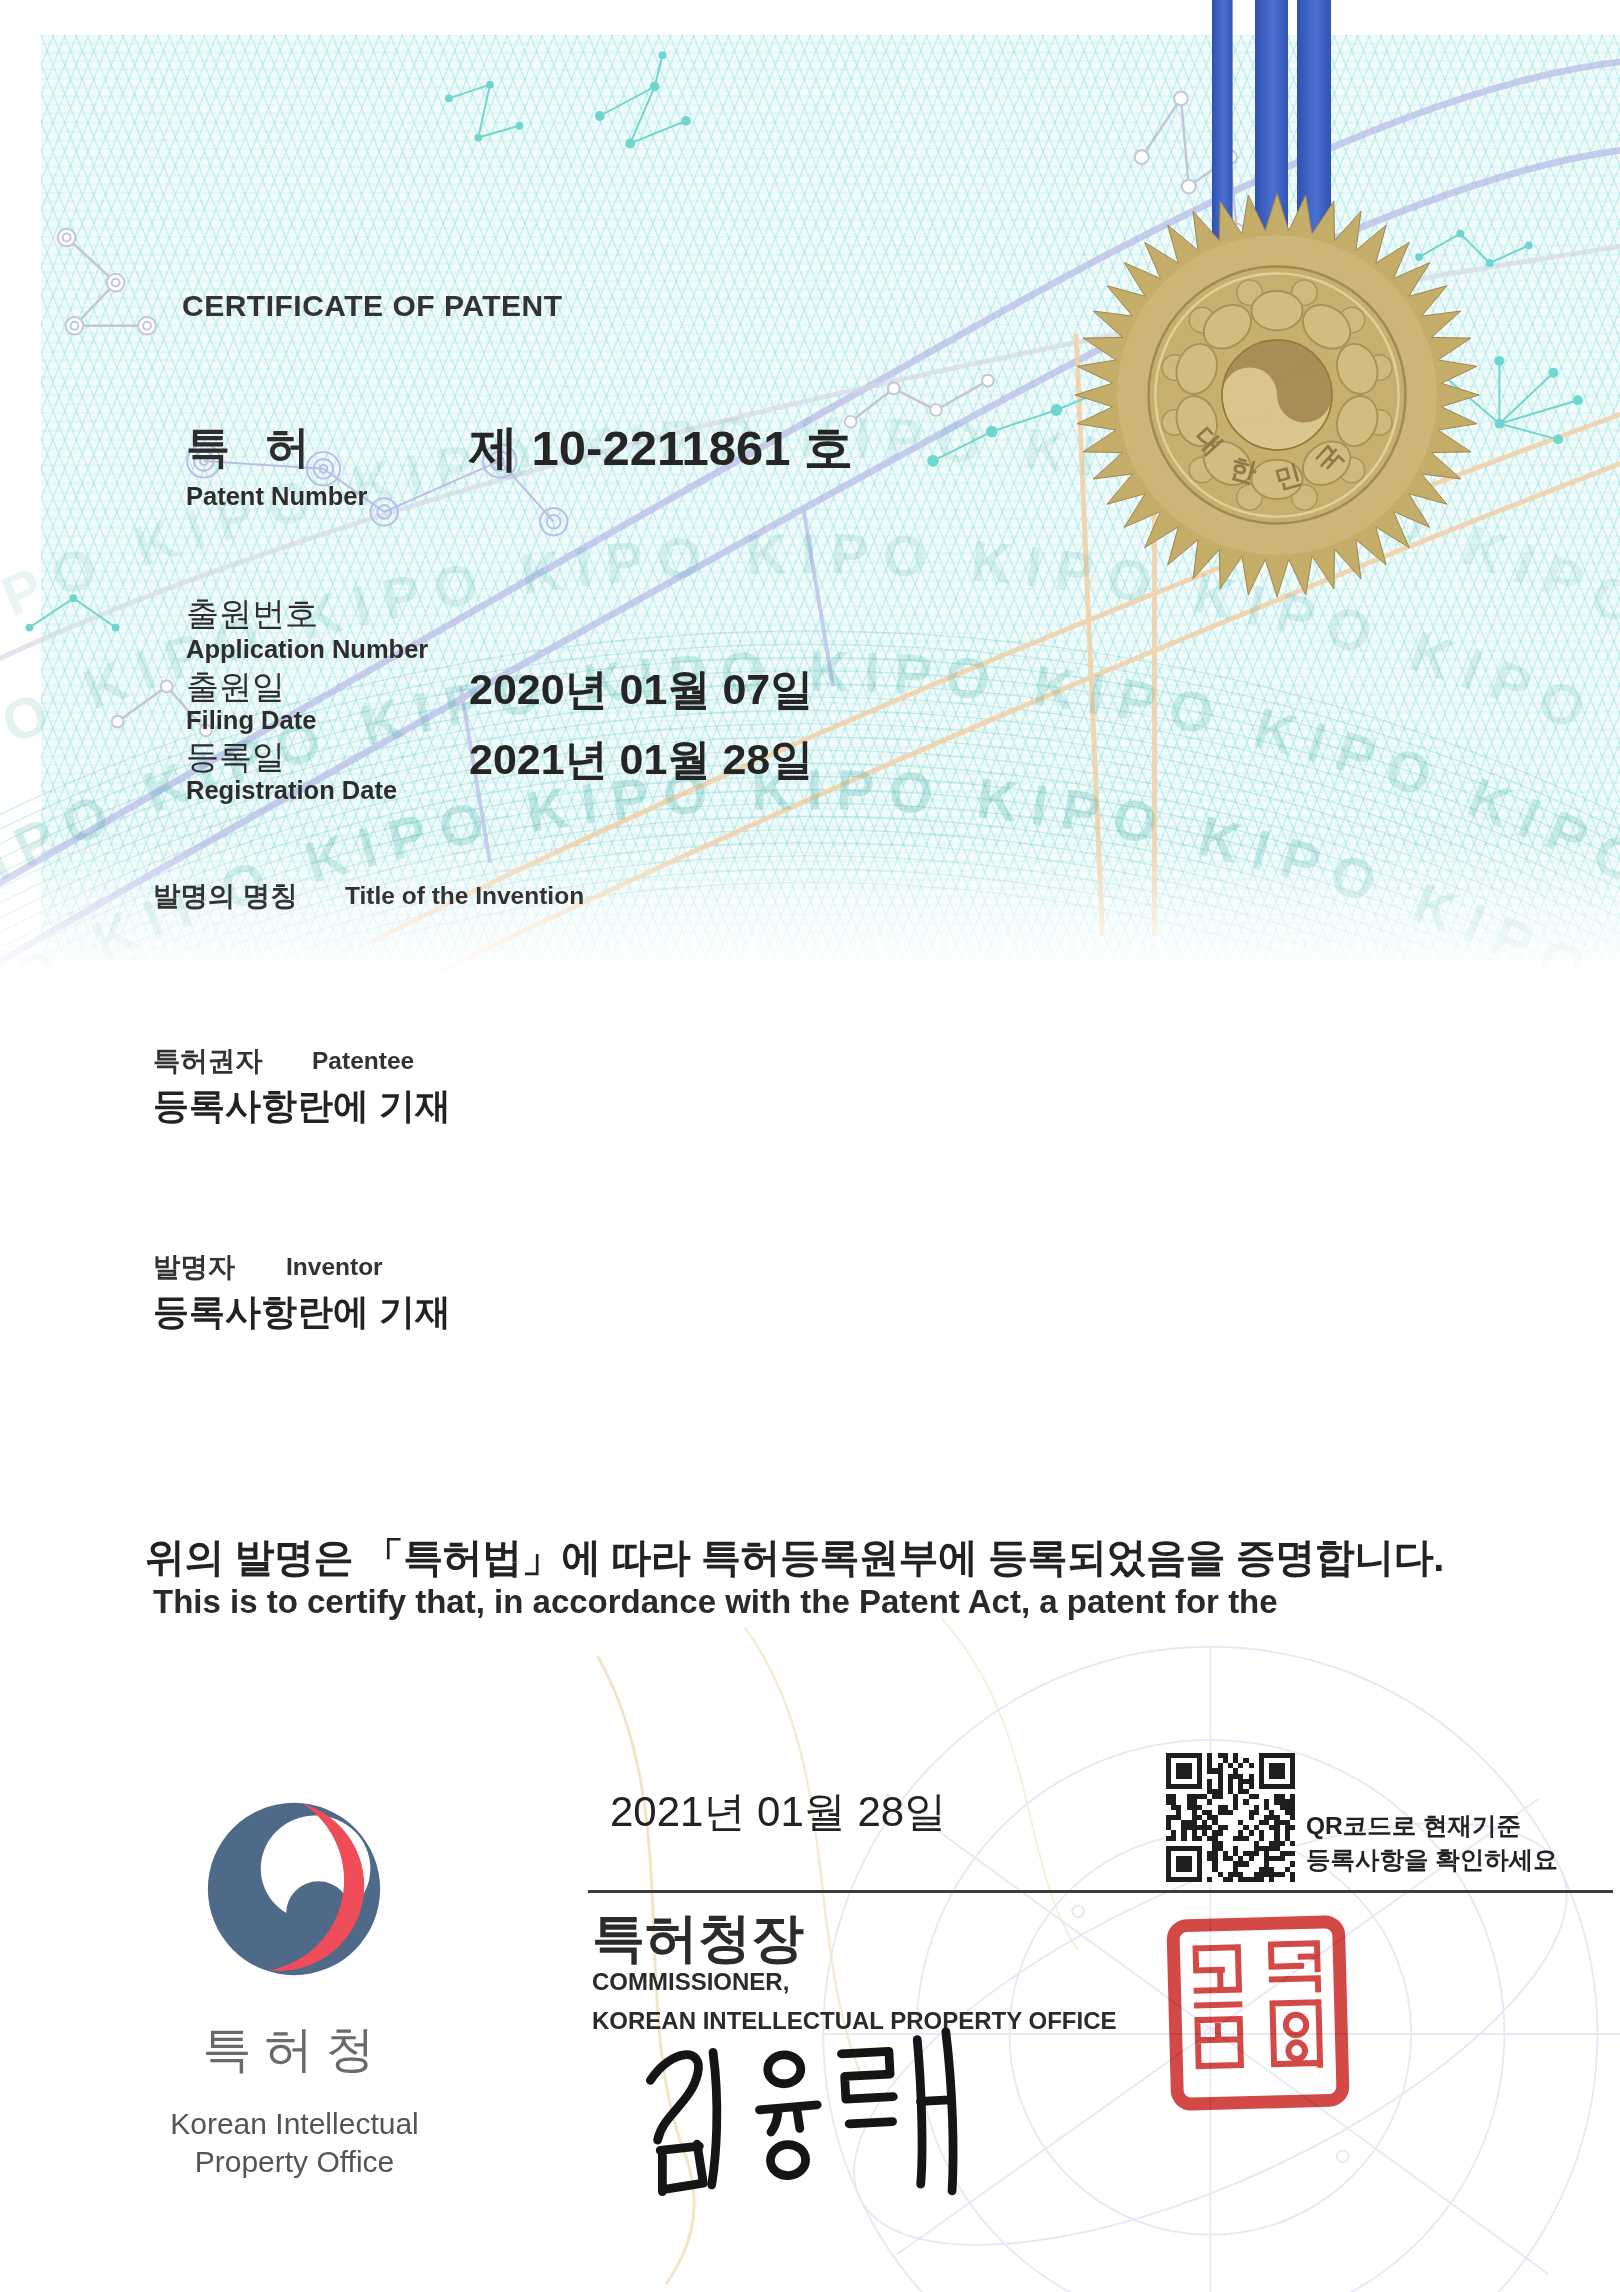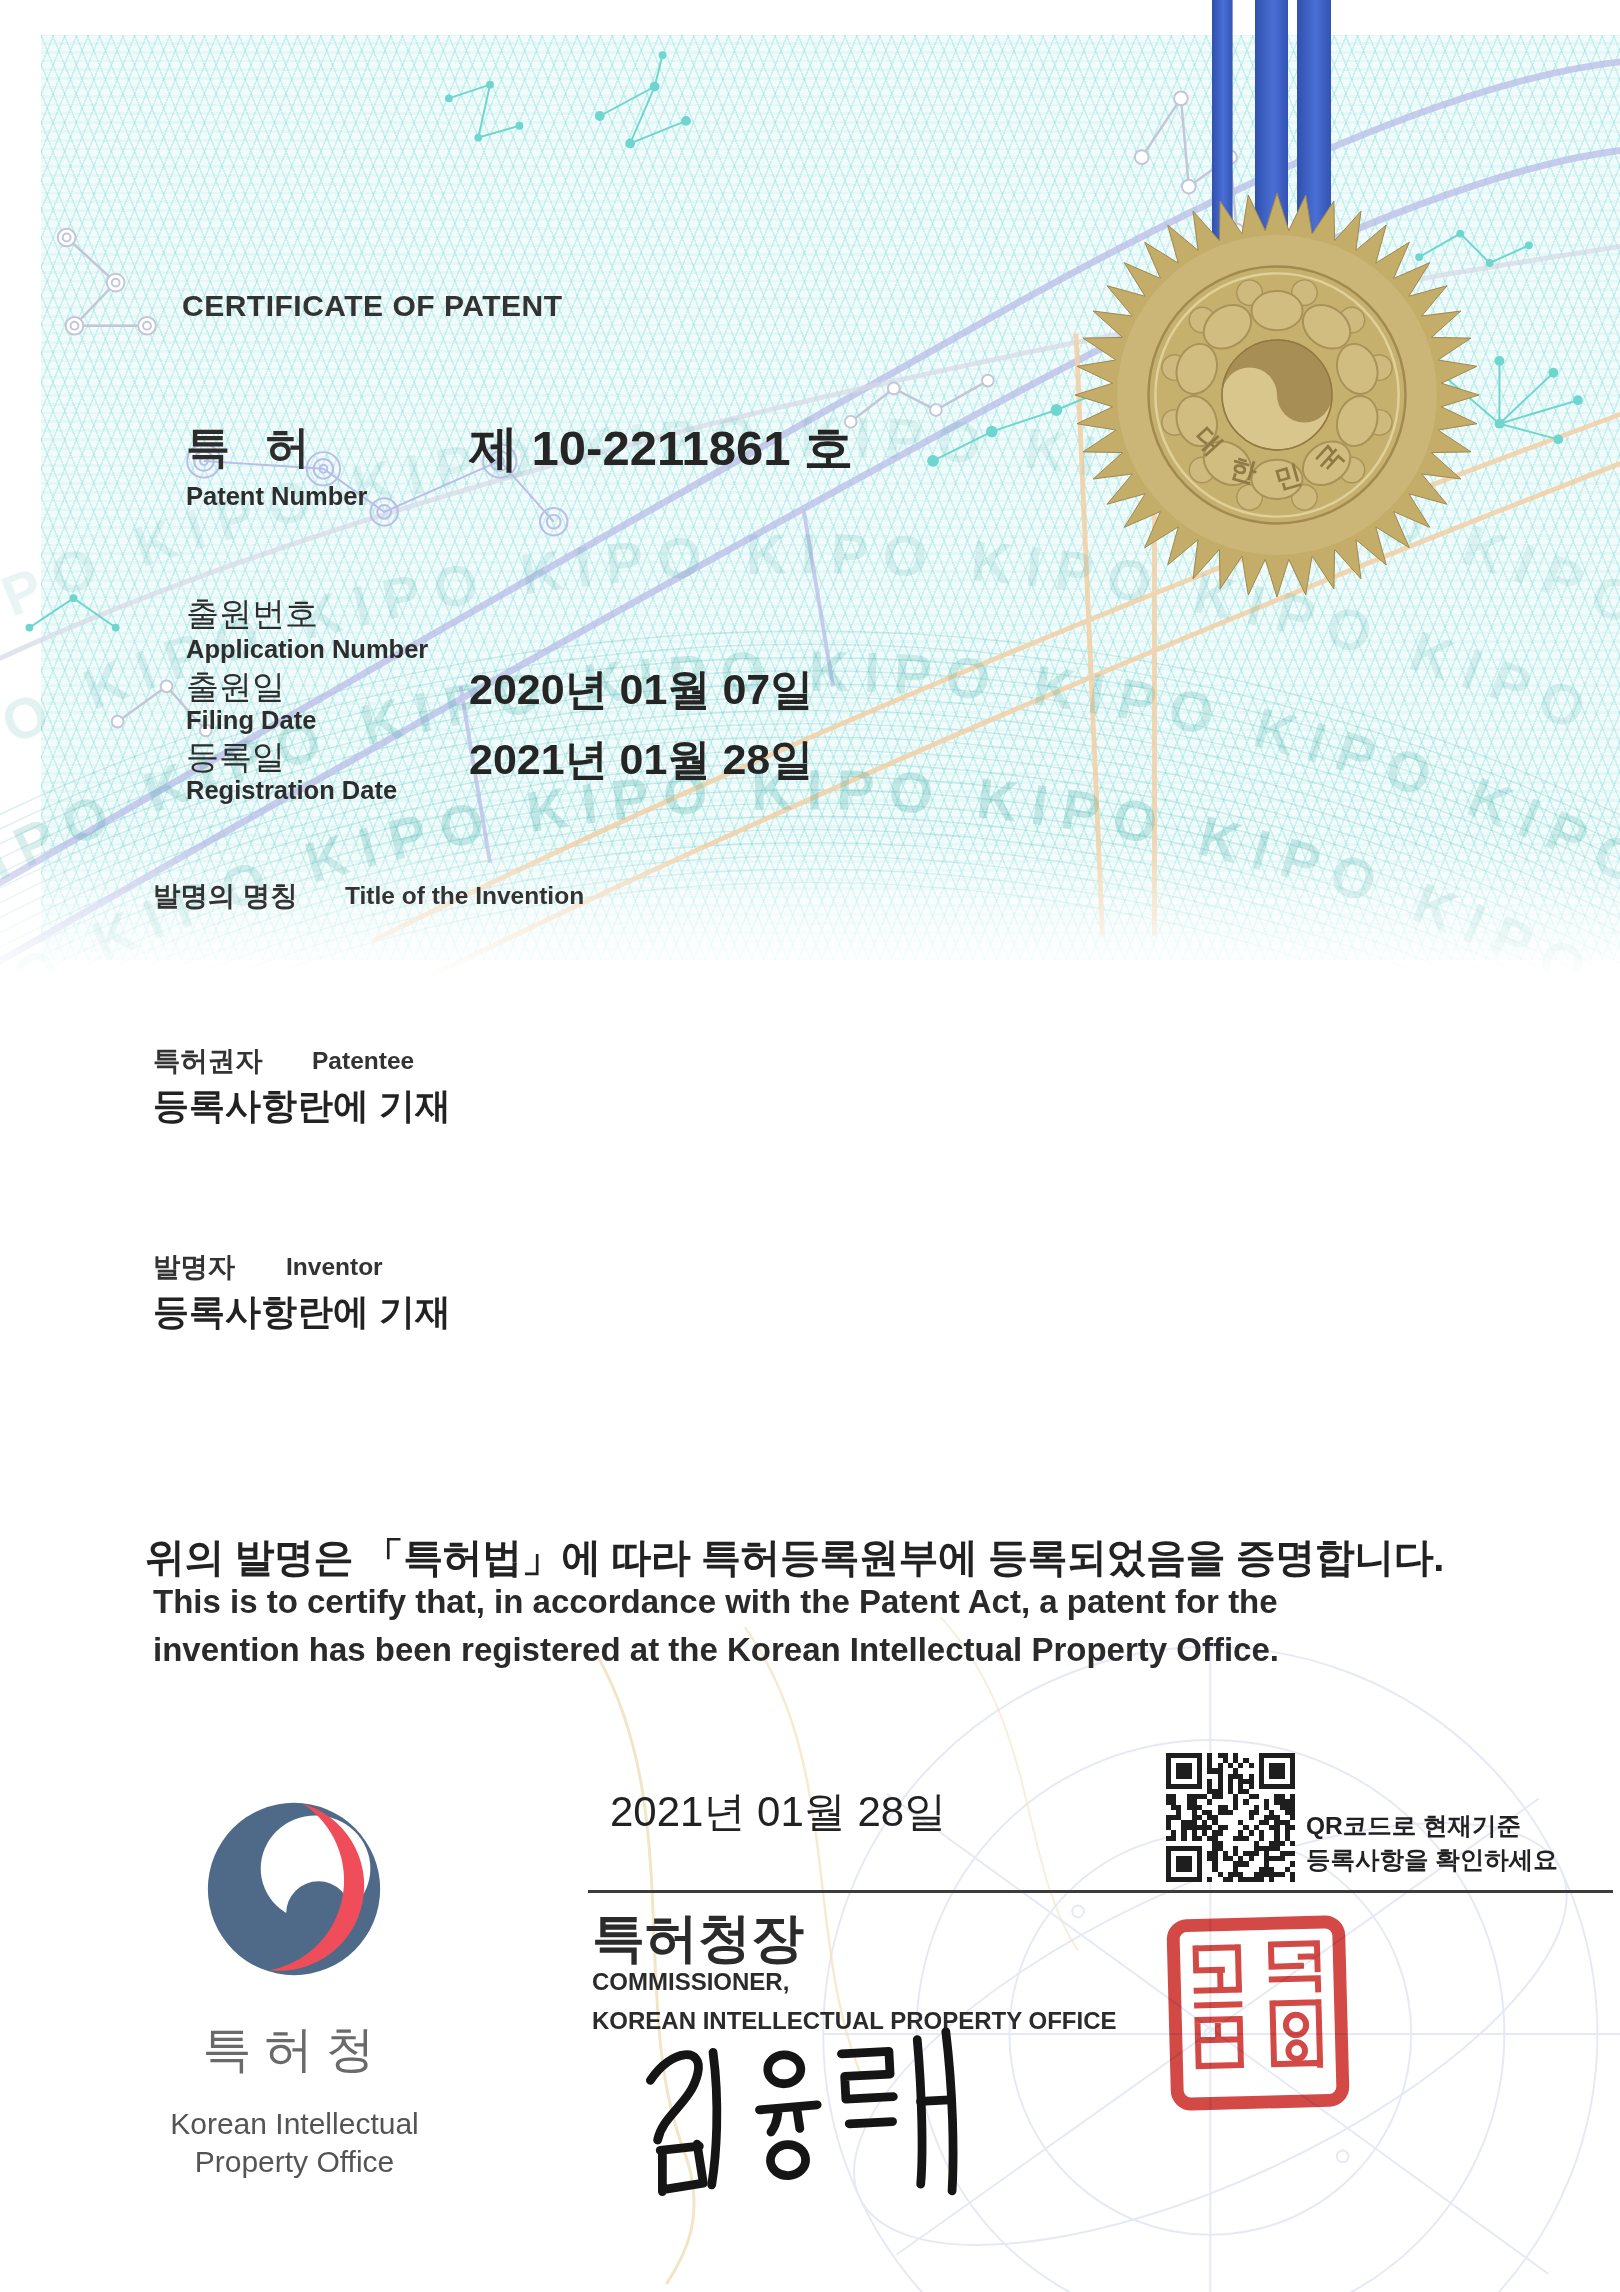--- a/index.html
+++ b/index.html
@@ -292,21 +292,20 @@
   <div class="abs z sec-lab-en" style="left:312px;top:1047px;">Patentee</div>
   <div class="abs z sec-val" style="left:153px;top:1082px;">등록사항란에 기재</div>
 
   <div class="abs z sec-lab" style="left:153px;top:1249px;">발명자</div>
   <div class="abs z sec-lab-en" style="left:286px;top:1253px;">Inventor</div>
   <div class="abs z sec-val" style="left:153px;top:1288px;">등록사항란에 기재</div>
 
   <div class="abs z stmt-ko">위의 발명은 「특허법」에 따라 특허등록원부에 등록되었음을 증명합니다.</div>
   <div class="abs z stmt-en">
     <div>This is to certify that, in accordance with the Patent Act, a patent for the</div>
-    <div>invention has been registered at the Korean Intellectual Property Office.</div>
   </div>
 
   <div class="abs z issue-date">2021년 01월 28일</div>
 
   <svg class="abs qr-box" width="129" height="129" viewBox="0 0 25 25" shape-rendering="crispEdges" xmlns="http://www.w3.org/2000/svg">
     <g id="qr-modules">
         <rect x="0" y="0" width="25" height="25" fill="#ffffff"></rect>
         <rect x="0" y="0" width="7" height="7" fill="#1e1e1e"></rect>
         <rect x="1" y="1" width="5" height="5" fill="#fff"></rect>
         <rect x="2" y="2" width="3" height="3" fill="#1e1e1e"></rect>

